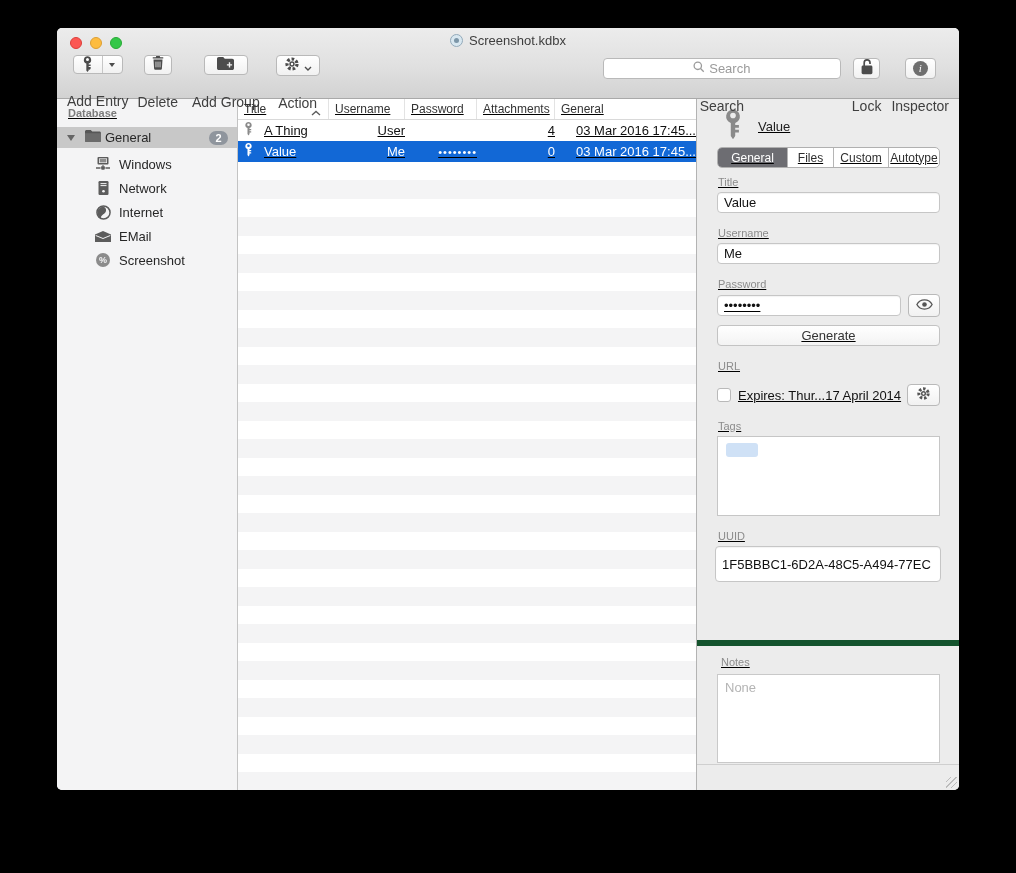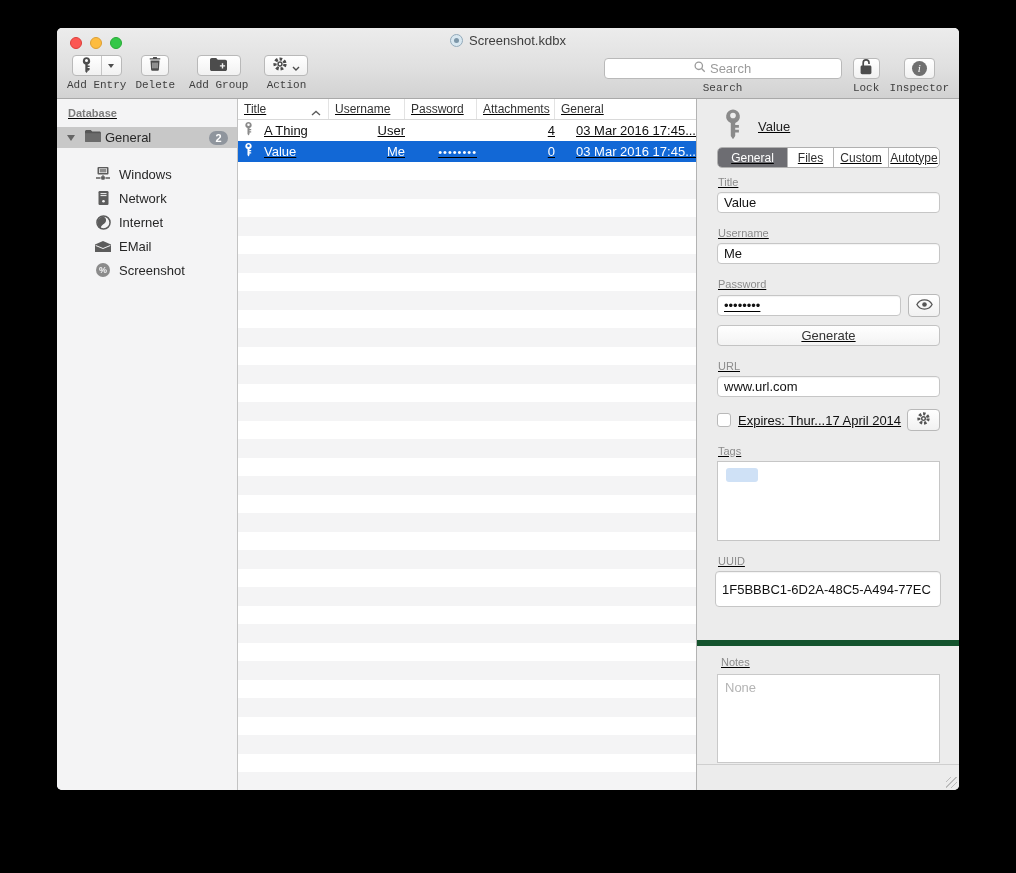--- a/index.html
+++ b/index.html
@@ -13,21 +13,21 @@
   .t-red   { left:13px; background:#fc5753; border:1px solid #dd3e39; }
   .t-yel   { left:33px; background:#fdbc40; border:1px solid #dd9f33; }
   .t-grn   { left:53px; background:#33c748; border:1px solid #27aa35; }
   .wtitle { position:absolute; top:5px; left:0; right:0; text-align:center; font-size:13px; color:#3e3e3e; }
   .wtitle .inner { display:inline-flex; align-items:center; gap:6px; }
   .proxy { width:13px; height:13px; border-radius:50%; background:#d8e7f0; border:1px solid #93aaba; position:relative; display:inline-block; }
   .proxy::after { content:""; position:absolute; left:3px; top:3px; width:5px; height:5px; border-radius:50%; background:#7c96a8; }
 
   .toolbar { position:absolute; top:27px; left:0; right:0; height:44px; display:flex; }
   .tb-item { display:flex; flex-direction:column; align-items:center; }
-  .tb-label { font-size:11px; color:#3f3f3f; margin-top:3px; white-space:nowrap;font-family:Liberation Mono, monospace; }
+  .tb-label { font-size:14px; color:#3f3f3f; margin-top:19px; white-space:nowrap; }
   .tb-btn { height:21px; background:linear-gradient(#ffffff,#f1f1f1); border:1px solid #b9b9b9; border-radius:4px; display:flex; align-items:center; justify-content:center; }
   .split { width:50px; padding:0; }
   .split .seg1 { width:29px; height:100%; display:flex; align-items:center; justify-content:center; border-right:1px solid #c6c6c6; }
   .split .seg2 { width:19px; height:100%; display:flex; align-items:center; justify-content:center; }
   .tri-down { width:0; height:0; border-left:3.5px solid transparent; border-right:3.5px solid transparent; border-top:4.5px solid #4c4c4c; }
   .chev { margin-left:4px; }
   .tb-right { position:absolute; right:10px; top:3px; display:flex; align-items:center; }
   .searchbox { width:238px; height:21px; background:#fff; border:1px solid #b9b9b9; border-radius:4px; display:flex; align-items:center; justify-content:center; gap:4px; color:#9b9b9b; font-size:13px; }
   .ibtn { border-radius:4px; background:linear-gradient(#ffffff,#f1f1f1); border:1px solid #b9b9b9; height:21px; display:flex; align-items:center; justify-content:center; }
   .info-circle { width:15px; height:15px; border-radius:50%; background:#6f6f6f; color:#fff; font-size:11px; font-style:italic; font-family:"Liberation Serif",serif; display:flex; align-items:center; justify-content:center; line-height:1; }
@@ -190,21 +190,21 @@
       <div class="sb-header">Database</div>
       <div class="sb-root">
         <span class="disc"></span>
         <span class="ficon"><svg width="16" height="12" viewBox="0 0 16 12">
               <path fill="#575757" d="M0 1.6C0 .7.7 0 1.6 0h4.2l1.4 1.6h7.2c.9 0 1.6.7 1.6 1.6v7.2c0 .9-.7 1.6-1.6 1.6H1.6C.7 12 0 11.3 0 10.4z"></path>
               <path fill="#6b6b6b" d="M0 3.2h16v7.2c0 .9-.7 1.6-1.6 1.6H1.6C.7 12 0 11.3 0 10.4z"></path>
             </svg></span>
         <span class="lbl">General</span>
         <span class="badge">2</span>
       </div>
-      <div class="sb-item" style="margin-top:14px;text-align:right;">
+      <div class="sb-item" style="margin-top:4px;text-align:right;">
         <span class="icon">
             <svg width="16" height="14" viewBox="0 0 16 14">
               <rect x="2.5" y="0" width="11" height="7.5" rx="1" fill="#5c5c5c"></rect>
               <rect x="4" y="1.4" width="8" height="4.6" fill="#f4f4f5"></rect>
               <rect x="4.7" y="2" width="6.6" height="3.4" fill="#8d8d8d"></rect>
               <path d="M1 11h4.5M10.5 11H15" stroke="#5c5c5c" stroke-width="1.4"></path>
               <path d="M8 8v5M5.9 10.9h4.2M6.5 9.4l3 3M9.5 9.4l-3 3" stroke="#5c5c5c" stroke-width="1.1"></path>
             </svg>
           </span>
         <span class="lbl">Windows</span>
@@ -324,21 +324,20 @@
             <span><svg width="17" height="11" viewBox="0 0 18 12">
                   <path d="M9 1C5.2 1 2 3.5.7 6 2 8.5 5.2 11 9 11s7-2.5 8.3-5C16 3.5 12.8 1 9 1z" fill="none" stroke="#555" stroke-width="1.4"></path>
                   <circle cx="9" cy="6" r="2.5" fill="#555"></circle>
                 </svg></span>
           </div>
         </div>
 
         <div class="genbtn">Generate</div>
 
         <div class="flabel">URL</div>
-        <input class="tfield" value="www.url.com" style="">
 
         <div class="exprow">
           <span class="checkbox"></span>
           <span class="exp-label">Expires: Thur...17 April 2014</span>
           <div class="ibtn gearbtn">
             <span><svg width="15" height="15" viewBox="0 0 16 16">
                   <circle cx="8" cy="8" r="5" fill="none" stroke="#555" stroke-width="3.2" stroke-dasharray="2.6 1.9"></circle>
                   <circle cx="8" cy="8" r="2.7" fill="#555"></circle>
                   <circle cx="8" cy="8" r="1.2" fill="#ffffff"></circle>
                 </svg></span>

